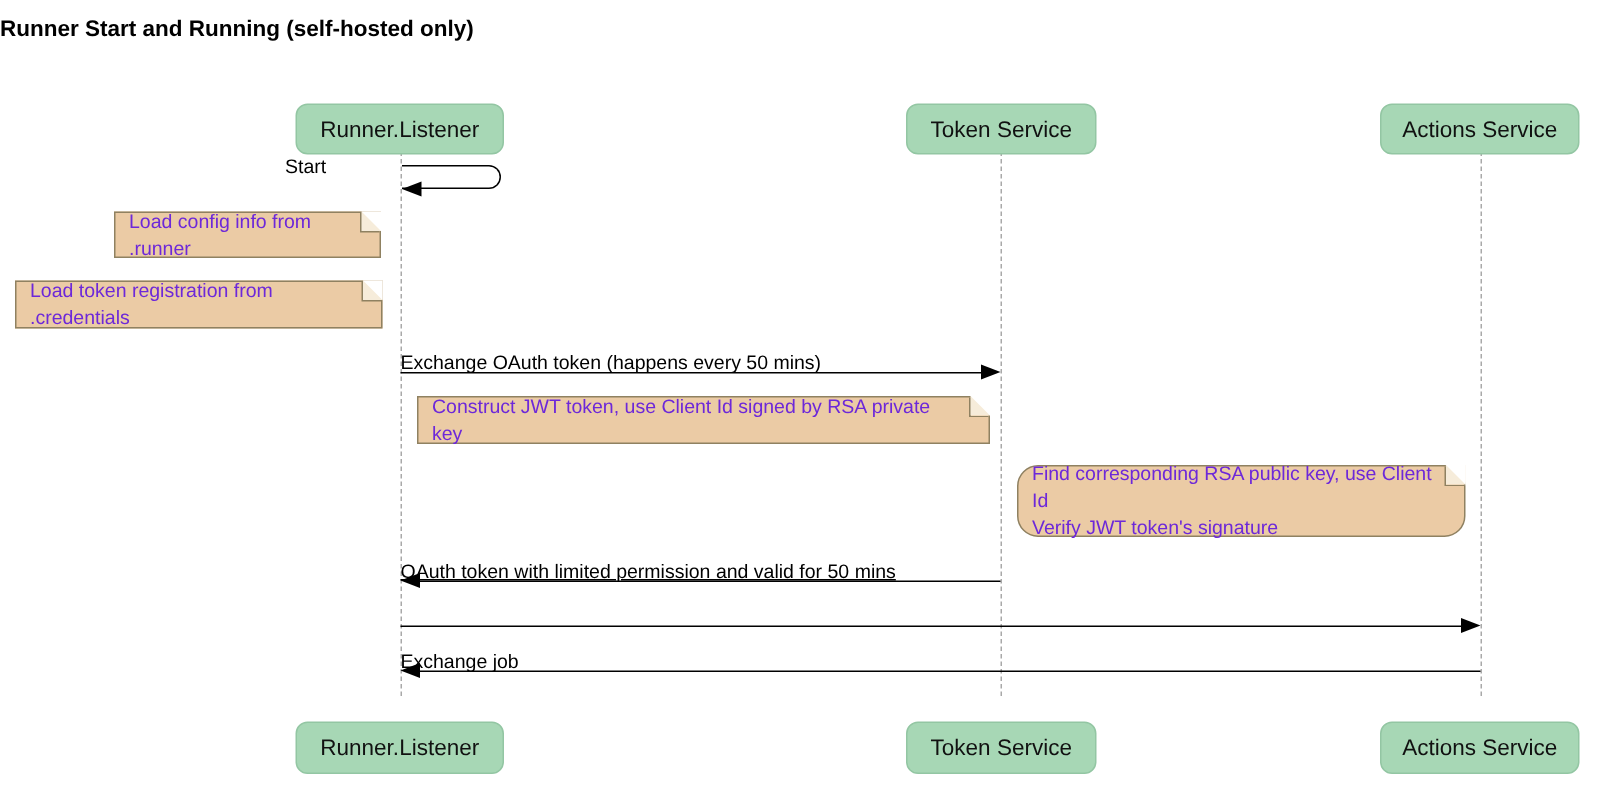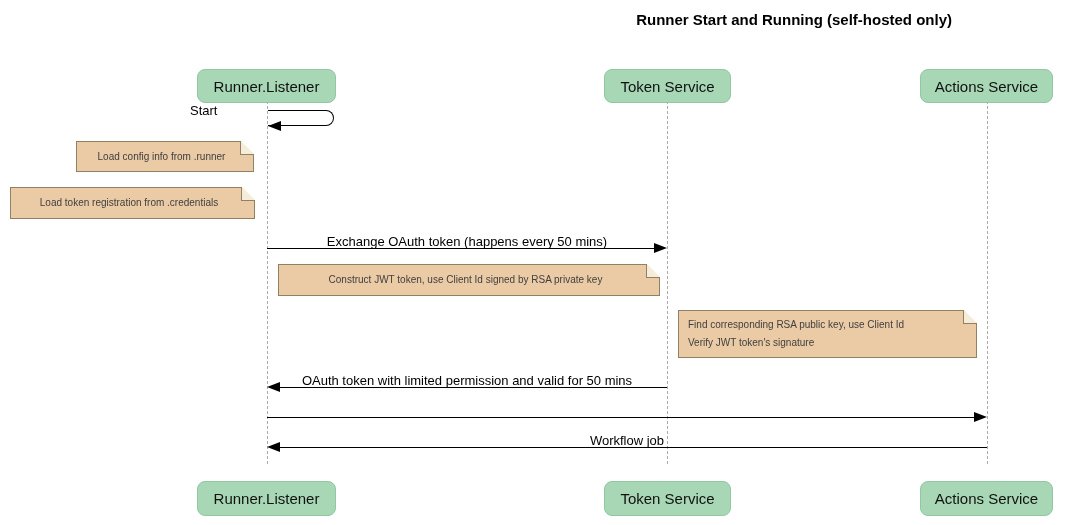--- a/index.html
+++ b/index.html
@@ -8,21 +8,21 @@
     position: relative;
     width: 1070px;
     height: 525px;
     background: #ffffff;
     font-family: "Liberation Sans", sans-serif;
     overflow: hidden;
   }
   .title {
     position: absolute;
     top: 11px; left: 0; width: 952px;
-    text-align: right;
+    text-align: left;
     font-size: 15px;
     font-weight: bold;
     color: #000;
   }
   .lifeline {
     position: absolute;
     top: 86px;
     height: 378px;
     width: 0;
     border-left: 1px dashed #a9a9a9;
@@ -41,39 +41,38 @@
     margin-top: 17px;
   }
   .note {
     position: absolute;
     background: #ebcba5;
     border: 1px solid #8f8161;
     display: flex;
     flex-direction: column;
     align-items: center;
     justify-content: center;
-    font-size: 10px;
-    color: #404040;
+    font-size: 13px;
+    color: #6d28d9;
     padding: 4px 16px 4px 9px;
     line-height: 18px;
   }
   .note.left-align { align-items: flex-start; }
   .note::after {
     content: "";
     position: absolute;
     top: -1px; right: -1px;
     width: 0; height: 0;
     border-style: solid;
     border-width: 0 13px 13px 0;
     border-color: #ffffff #ffffff #f6ecda #f6ecda;
     box-shadow: -1px 1px 0 #8f8161;
   }
   .msg-label {
     position: absolute;
-    text-align: center;
     font-size: 13px;
     color: #000;
     white-space: nowrap;
   }
   .msg-line {
     position: absolute;
     height: 0;
     border-top: 1px solid #000;
   }
   .arrowhead-right {
@@ -141,33 +140,33 @@
   </div>
 
   <div class="msg-label" style="left:267px; top:234px; width:400px;">Exchange OAuth token (happens every 50 mins)</div>
   <div class="msg-line" style="left:267px; top:248px; width:388px;"></div>
   <div class="arrowhead-right" style="left:654px; top:243px;"></div>
 
   <div class="note" style="left:278px; top:264px; width:382px; height:32px;">
     <span>Construct JWT token, use Client Id signed by RSA private key</span>
   </div>
 
-  <div class="note left-align" style="left:678px; top:310px; width:299px; height:48px;">
+  <div class="note left-align" style="left:678px; top:310px; width:299px; height:48px;border-radius:14px;">
     <span>Find corresponding RSA public key, use Client Id</span>
     <span>Verify JWT token's signature</span>
   </div>
 
-  <div class="msg-label" style="left:267px; top:373px; width:400px;">OAuth token with limited permission and valid for 50 mins</div>
+  <div class="msg-label" style="left:267px; top:373px; width:400px;text-decoration:underline;">OAuth token with limited permission and valid for 50 mins</div>
   <div class="msg-line" style="left:279px; top:387px; width:388px;"></div>
   <div class="arrowhead-left" style="left:267px; top:382px;"></div>
 
   <div class="msg-line" style="left:267px; top:417px; width:708px;"></div>
   <div class="arrowhead-right" style="left:974px; top:412px;"></div>
 
-  <div class="msg-label" style="left:267px; top:433px; width:720px;">Workflow job</div>
+  <div class="msg-label" style="left:267px; top:433px; width:720px;">Exchange job</div>
   <div class="msg-line" style="left:279px; top:447px; width:708px;"></div>
   <div class="arrowhead-left" style="left:267px; top:442px;"></div>
 
   <div class="participant" style="left:197px; top:464px; width:139px; height:35px;">
     <span>Runner.Listener</span>
   </div>
   <div class="participant" style="left:604px; top:464px; width:127px; height:35px;">
     <span>Token Service</span>
   </div>
   <div class="participant" style="left:920px; top:464px; width:133px; height:35px;">

